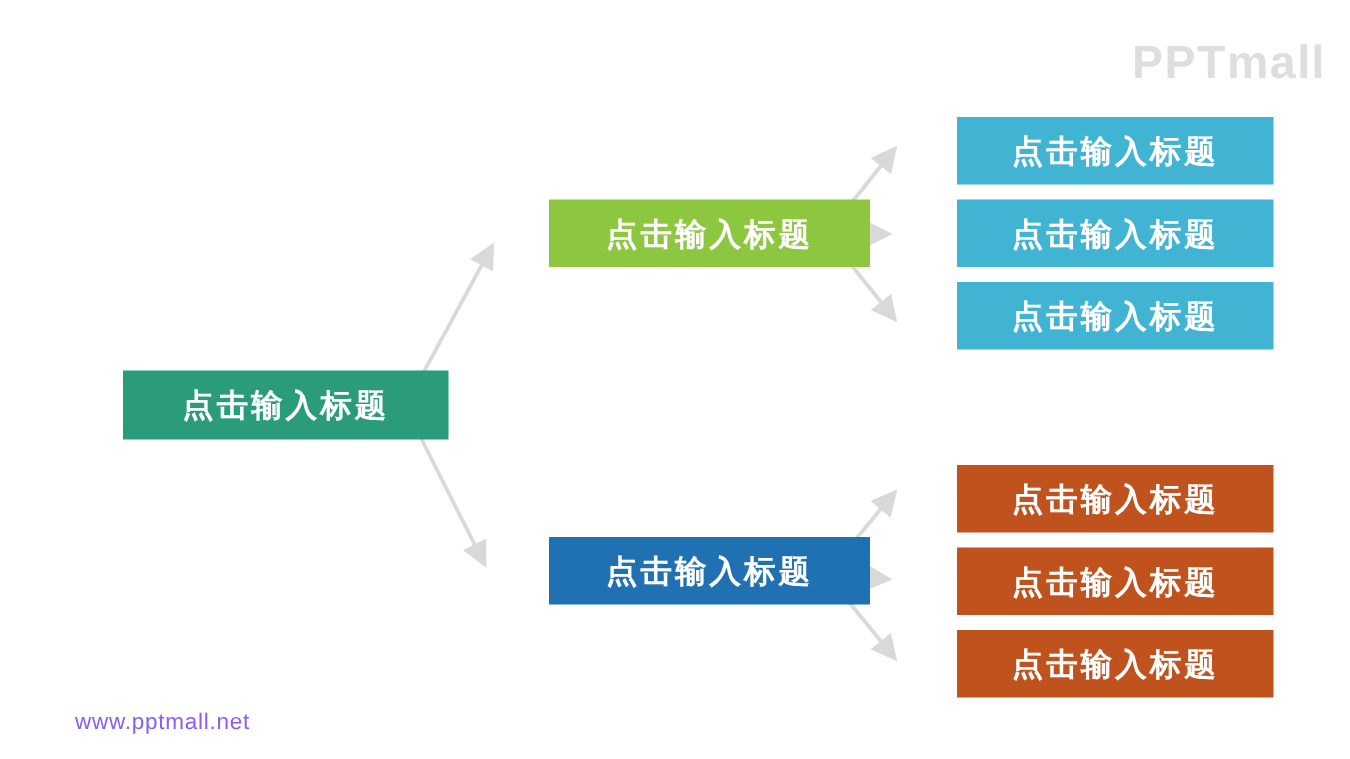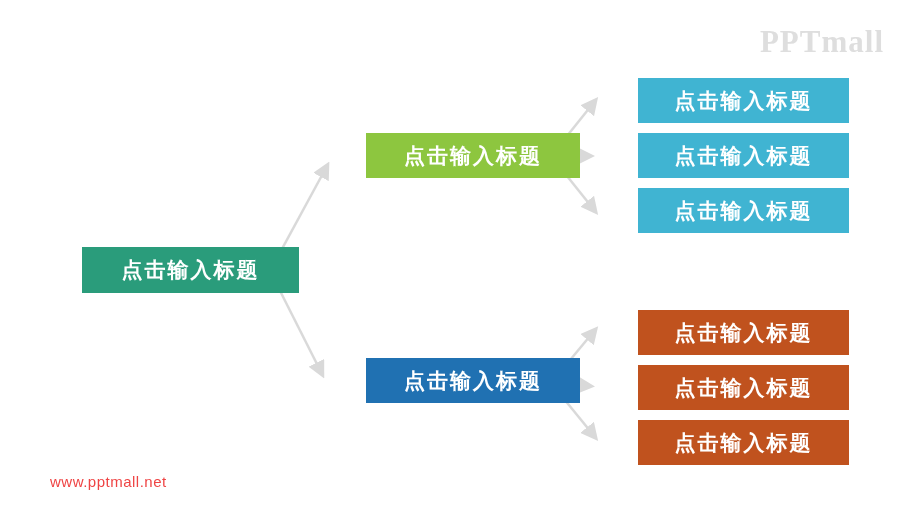--- a/index.html
+++ b/index.html
@@ -25,21 +25,21 @@
   }
   .root-node   {left:48px; top:247px;width:217px;height:46px;}
   .branch-top  {left:332px;top:133px;width:214px;height:45px;}
   .branch-bot  {left:332px;top:358px;width:214px;height:45px;}
   .leaf{left:604px;width:211px;height:45px;}
   .leaf-t1{top:78px;}  .leaf-t2{top:133px;} .leaf-t3{top:188px;}
   .leaf-b1{top:310px;} .leaf-b2{top:365px;} .leaf-b3{top:420px;}
   .logo{
     position:absolute;top:24px;right:16px;
     font-size:31px;font-weight:bold;
-    color:#dedede;letter-spacing:1px;font-family:Liberation Serif, serif;
+    color:#dedede;letter-spacing:1px;
   }
   .watermark{
     position:absolute;left:50px;bottom:16px;
     font-size:15px;color:#c9c9c9;letter-spacing:0.5px;
   }
 </style>
 </head>
 <body>
 
 <div class="slide">
@@ -87,15 +87,15 @@
   </div>
   <div class="node leaf leaf-b2" style="background-color: rgb(192, 82, 30);">
     <span>点击输入标题</span>
   </div>
   <div class="node leaf leaf-b3" style="background-color: rgb(192, 82, 30);">
     <span>点击输入标题</span>
   </div>
 
   <div class="logo" style="color: rgb(222, 222, 222);">PPTmall</div>
 
-  <div class="watermark" style="color: #ef4444;">www.pptmall.net</div>
+  <div class="watermark" style="color: #8b5cf6;">www.pptmall.net</div>
 
 </div>
 
 </body></html>

